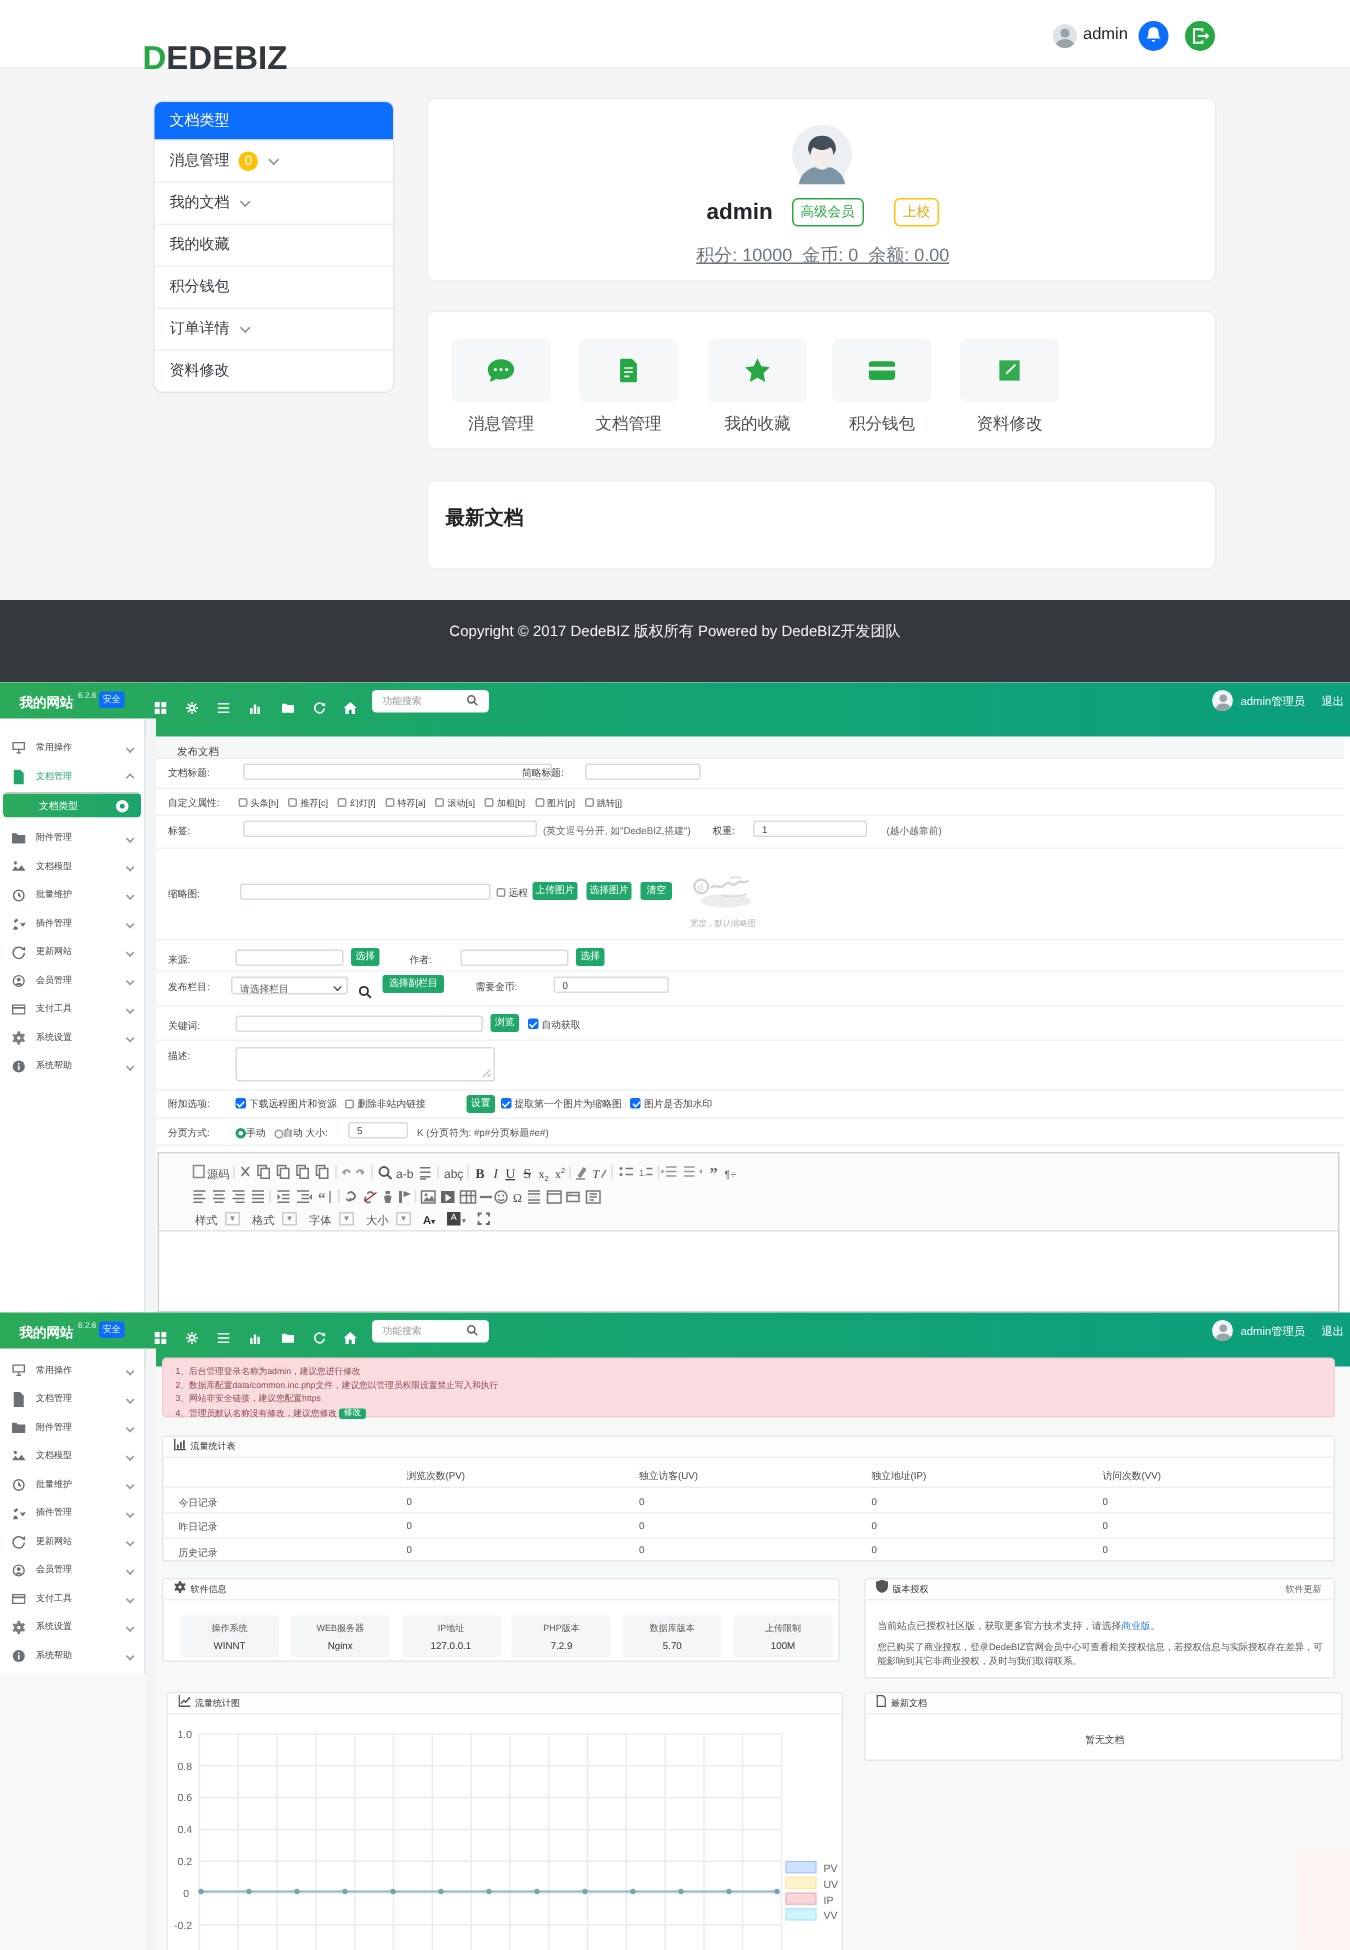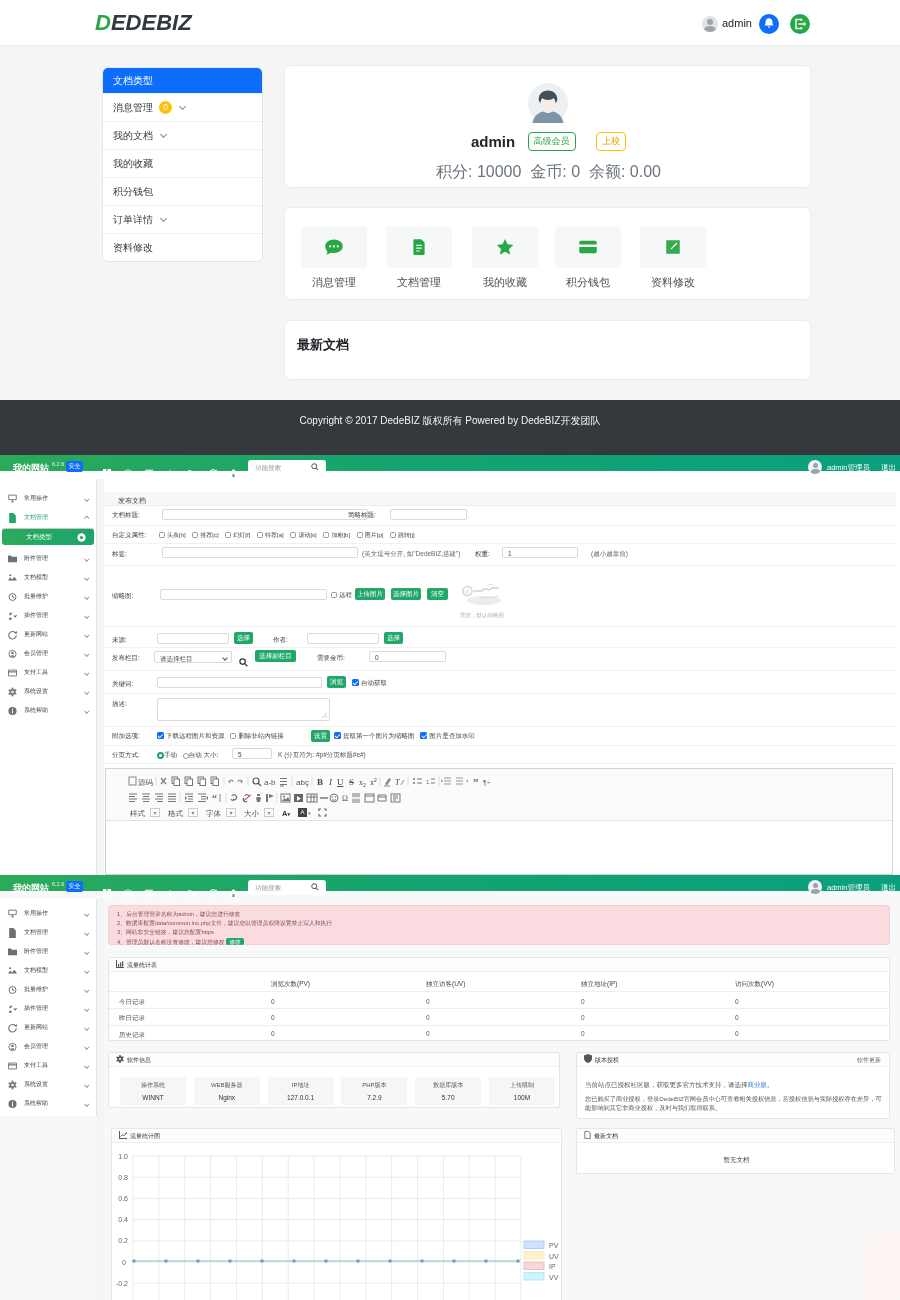--- a/index.html
+++ b/index.html
@@ -3,35 +3,35 @@
 <meta charset="utf-8">
 <style>
 * { margin:0; padding:0; box-sizing:border-box; }
 html,body { width:900px; }
 body { font-family:"Liberation Sans", sans-serif; background:#fff; }
 #page { position:relative; width:900px; height:1300px; overflow:hidden; background:#fff; }
 .abs { position:absolute; }
 
 #secA { position:absolute; left:0; top:0; width:900px; height:455px; background:#f5f5f6; }
 #hdrA { position:absolute; left:0; top:0; width:900px; height:46px; background:#fff; border-bottom:1px solid #ececec; }
-.logo { position:absolute; left:95px; top:10px; font-size:22px; font-weight:bold; font-style:italic; letter-spacing:0px; color:#31383e; }
+.logo { position:absolute; left:95px; top:26px; font-size:22px; font-weight:bold; letter-spacing:0px; color:#31383e; }
 .logo b { color:#28a745; }
 .circbtn { position:absolute; width:20px; height:20px; border-radius:50%; top:14px; }
 .sideA { position:absolute; left:102px; top:67px; width:161px; background:#fff; border:1px solid #e3e6e9; border-radius:6px; }
 .sideA .it { height:28px; line-height:28px; padding-left:10px; font-size:10px; color:#343a40; border-top:1px solid #eef0f2; display:flex; align-items:center; }
 .sideA .it:first-child { border-top:none; background:#0d6efd; color:#fff; border-radius:5px 5px 0 0; height:25px; line-height:25px; }
 .cardA { position:absolute; background:#fff; border-radius:6px; border:1px solid #ededee; }
 .chev { display:inline-block; width:5px; height:5px; border-right:1.2px solid #888; border-bottom:1.2px solid #888; transform:rotate(45deg); margin-left:8px; margin-top:-3px; }
 .badge0 { display:inline-block; background:#ffc107; color:#fff; border-radius:50%; width:13px; height:13px; line-height:13px; text-align:center; font-size:9px; margin-left:6px; }
 .tagA { display:inline-block; border-radius:4px; font-size:9px; padding:2px 5px;font-family:Liberation Mono, monospace; }
 .ibox { position:absolute; width:66px; height:42px; background:#f6f7f8; border-radius:4px; display:flex; align-items:center; justify-content:center; }
 .ilab { position:absolute; font-size:11px; color:#495057; }
 #footA { position:absolute; left:0; top:400px; width:900px; height:55px; background:#35393d; color:#f4f4f4; font-size:11px; text-align:center; }
 
-.ghdr { position:absolute; left:0; width:900px; height:16px; background:linear-gradient(90deg,#2baa59 0%, #14a470 45%, #0b9f7e 100%); color:#fff; }
+.ghdr { position:absolute; left:0; width:900px; height:36px; background:linear-gradient(90deg,#2baa59 0%, #14a470 45%, #0b9f7e 100%); color:#fff; }
 .ghdr .site { position:absolute; left:13px; top:6.5px; font-size:9px; font-weight:bold; color:#fff; }
 .ghdr .ver { position:absolute; left:52px; top:5.5px; font-size:5.5px; color:#e8f5ee; }
 .ghdr .safe { position:absolute; left:66px; top:6px; background:#0d6efd; color:#fff; font-size:6px; padding:1px 2.5px; border-radius:2px; }
 .ghdr .srch { position:absolute; left:248px; top:4.5px; width:78px; height:15px; background:#fff; border-radius:3px; font-size:6.5px; color:#999; line-height:15px; padding-left:7px; }
 .ghdr .adm { position:absolute; font-size:7.5px; color:#fff; top:8px; }
 .gava { position:absolute; width:14px; height:14px; border-radius:50%; background:#f2f3f5; top:5px; overflow:hidden; }
 
 .gside { position:absolute; left:0; width:97px; background:#fff; border-right:1px solid #e2e5e8; }
 .gm { position:relative; height:19px; font-size:6px; color:#444; display:flex; align-items:center; }
 .gm .ic { width:9px; margin-left:8px; margin-right:7px; display:inline-flex; }
@@ -94,21 +94,21 @@
         <ellipse cx="20" cy="18.5" rx="5.8" ry="7" fill="#f6ebe6"></ellipse>
         <path fill="#43505c" d="M20 7.5c6 0 9.5 4 9.3 9.5l-1.6 3.5c-.4-2.5-.6-4-2.2-5.5-0.4 1-3.5 2-5.5 2s-5.1-1-5.5-2c-1.6 1.5-1.8 3-2.2 5.5l-1.6-3.5C10.5 11.5 14 7.5 20 7.5z"></path>
         <path fill="#7e95a7" d="M4.5 40c1-7.5 7.5-11.5 11.5-11.5 1 1.2 3 1.6 4 1.6s3-.4 4-1.6c4 0 10.5 4 11.5 11.5z"></path>
         </svg>
       </div>
       <div class="abs" style="left:0;top:66px;width:527px;text-align:center;">
         <span style="font-size:15px;font-weight:bold;color:#212529;vertical-align:middle;">admin</span>
         <span class="tagA" style="border:1px solid #28a745;color:#28a745;margin-left:8px;vertical-align:middle;">高级会员</span>
         <span class="tagA" style="border:1px solid #ffc107;color:#e0a800;margin-left:16px;vertical-align:middle;">上校</span>
       </div>
-      <div class="abs" style="left:0;top:96px;width:527px;text-align:center;font-size:16px;color:#6c757d;">积分: 10000&nbsp;&nbsp;金币: 0&nbsp;&nbsp;余额: 0.00</div>
+      <div class="abs" style="left:0;top:96px;width:527px;text-align:center;font-size:12px;color:#6c757d;text-decoration:underline;">积分: 10000&nbsp;&nbsp;金币: 0&nbsp;&nbsp;余额: 0.00</div>
     </div>
     <div class="cardA" style="left:284px;top:207px;width:527px;height:93px;">
       <div class="ibox" style="left:16px;top:18px;">
         <svg width="20" height="20" viewBox="0 0 16 16">
             <path fill="#28a745" d="M8 2c3.9 0 7 2.4 7 5.4S11.9 12.8 8 12.8c-.9 0-1.7-.1-2.5-.3-.9.6-2.1 1.2-3.5 1.4.3-.6.6-1.6.7-2.4C1.7 10.4 1 9 1 7.4 1 4.4 4.1 2 8 2zM5 6.6a.9.9 0 1 0 0 1.8.9.9 0 0 0 0-1.8zm3 0a.9.9 0 1 0 0 1.8.9.9 0 0 0 0-1.8zm3 0a.9.9 0 1 0 0 1.8.9.9 0 0 0 0-1.8z"></path>
           </svg>
       </div>
       <div class="ilab" style="left:27px;top:67px;">消息管理</div>
       <div class="ibox" style="left:101px;top:18px;">
         <svg width="18" height="18" viewBox="0 0 16 16">

